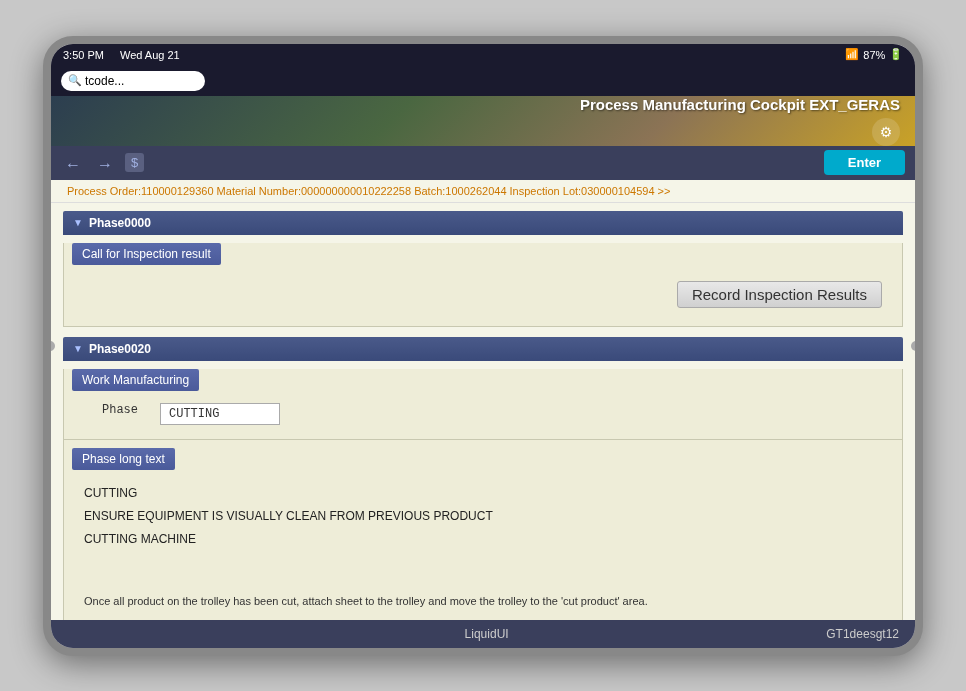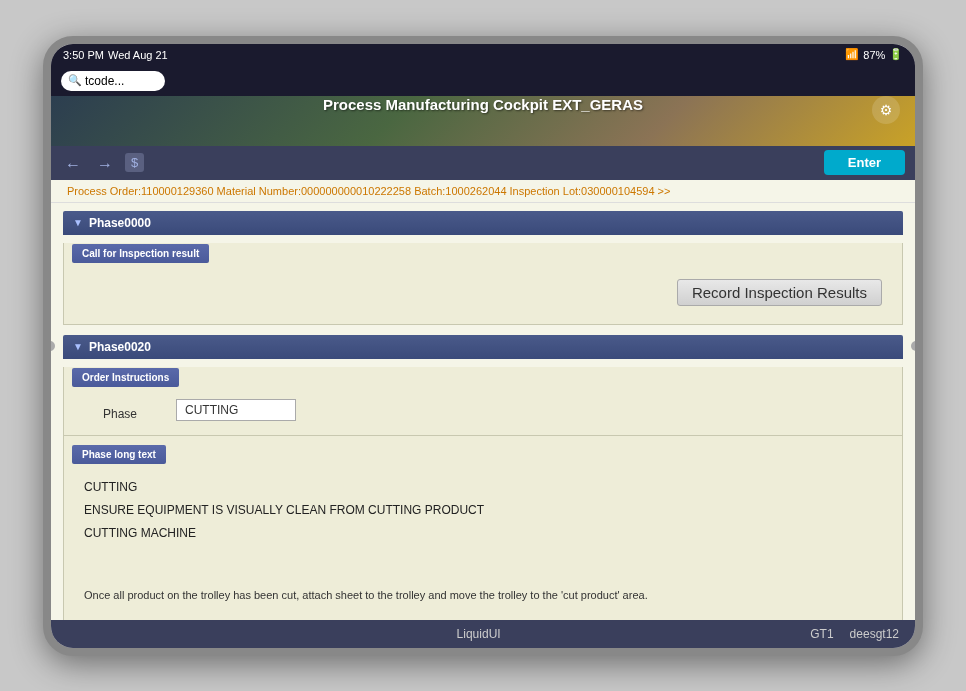--- a/index.html
+++ b/index.html
@@ -30,62 +30,63 @@
       background: #1a1a2e;
       color: white;
       font-size: 11px;
       padding: 4px 12px;
       display: flex;
       justify-content: space-between;
       align-items: center;
       height: 22px;
       flex-shrink: 0;
     }
-    .status-bar-left { display: flex; gap: 4px; align-items: flex-end; }
+    .status-bar-left { display: flex; gap: 16px; align-items: flex-end; }
     .status-bar-right { display: flex; gap: 4px; align-items: center; }
     
     .search-bar {
       background: #1a1a2e;
       padding: 5px 10px;
       display: flex;
       align-items: center;
       flex-shrink: 0;
     }
     .search-input {
       background: white;
       border: none;
       border-radius: 12px;
       padding: 3px 10px 3px 24px;
       font-size: 12px;
-      width: 104px;
+      width: 144px;
       outline: none;
       position: relative;
     }
     .search-wrap {
       position: relative;
       display: flex;
       align-items: center;
     }
     .search-wrap .search-icon-inner {
       position: absolute;
       left: 7px;
       font-size: 11px;
       color: #888;
       z-index: 1;
     }
     
     .header-banner {
       height: 50px;
       background: linear-gradient(135deg, #2c3e50 0%, #4a6741 40%, #8b7355 70%, #c9a227 100%);
       display: flex;
-      align-items: flex-start;
+      align-items: flex-end;
       justify-content: space-between;
       padding: 0 15px;
       flex-shrink: 0;
       position: relative;
+      flex-direction: column;
     }
     .header-title {
       color: white;
       font-size: 15px;
       font-weight: bold;
       text-align: center;
       flex: 1;
       text-shadow: 1px 1px 2px rgba(0,0,0,0.5);
     }
     .header-settings {
@@ -178,22 +179,22 @@
       border-top: none;
       background: #eeedd8;
     }
     
     .sub-section {
       margin: 8px;
     }
     .sub-section-header {
       background: linear-gradient(to bottom, #5a6aaa, #4a5a9a);
       color: white;
-      font-size: 10px;
-      font-weight: bold;
+      font-size: 12px;
+      font-weight: normal;
       padding: 4px 10px;
       display: inline-block;
       border-radius: 2px;
       margin-bottom: 6px;
     }
     .sub-section-body {
       padding: 6px 8px;
       background: #eeedd8;
     }
     .btn-record {
@@ -209,23 +210,23 @@
     }
     .clearfix::after { content: ''; display: table; clear: both; }
     .divider-line {
       border: none;
       border-top: 1px solid #c8c8b0;
       margin: 4px 0;
     }
     
     .work-instr-row {
       display: flex;
-      align-items: flex-end;
+      align-items: flex-start;
       padding: 6px 8px;
-      gap: 16px;
+      font-family: Liberation Mono, monospace;
     }
     .work-instr-label {
       font-size: 12px;
       color: #333;
       min-width: 80px;
       text-align: center;
     }
     .work-instr-value {
       border: 1px solid #aaa;
       background: white;
@@ -256,21 +257,21 @@
       color: #ccc;
       font-size: 12px;
       padding: 5px 16px;
       display: flex;
       justify-content: flex-start;
       align-items: center;
       flex-shrink: 0;
       height: 28px;
     }
     .bottom-bar-center { flex: 1; text-align: center; }
-    .bottom-bar-right { display: flex; gap: 16px; }
+    .bottom-bar-right { display: flex; }
     
     .main-content::-webkit-scrollbar { width: 6px; }
     .main-content::-webkit-scrollbar-thumb { background: #aaa; border-radius: 3px; }
     .main-content::-webkit-scrollbar-track { background: #f0f0e0; }
     
     .side-dot-left, .side-dot-right {
       position: absolute;
       top: 50%;
       transform: translateY(-50%);
       width: 10px;
@@ -345,34 +346,34 @@
     </div>
 
     <div class="phase-section">
       <div class="phase-header">
         <span class="phase-header-arrow">▼</span>
         <span>Phase0020</span>
       </div>
       <div class="phase-body">
 
         <div class="sub-section">
-          <div class="sub-section-header">Order Instructions</div>
+          <div class="sub-section-header">Work Manufacturing</div>
           <div class="work-instr-row">
             <span class="work-instr-label">Phase</span>
             <span class="work-instr-value">CUTTING</span>
           </div>
         </div>
 
         <hr class="divider-line">
 
         <div class="sub-section">
           <div class="sub-section-header">Phase long text</div>
           <div class="long-text-body">
             <p>CUTTING</p>
-            <p>ENSURE EQUIPMENT IS VISUALLY CLEAN FROM CUTTING PRODUCT</p>
+            <p>ENSURE EQUIPMENT IS VISUALLY CLEAN FROM PREVIOUS PRODUCT</p>
             <p>CUTTING MACHINE</p>
             <p class="small-text">Once all product on the trolley has been cut, attach sheet to the trolley and move the trolley to the 'cut product' area.</p>
           </div>
         </div>
 
         <hr class="divider-line">
 
 
       </div>
     </div>

